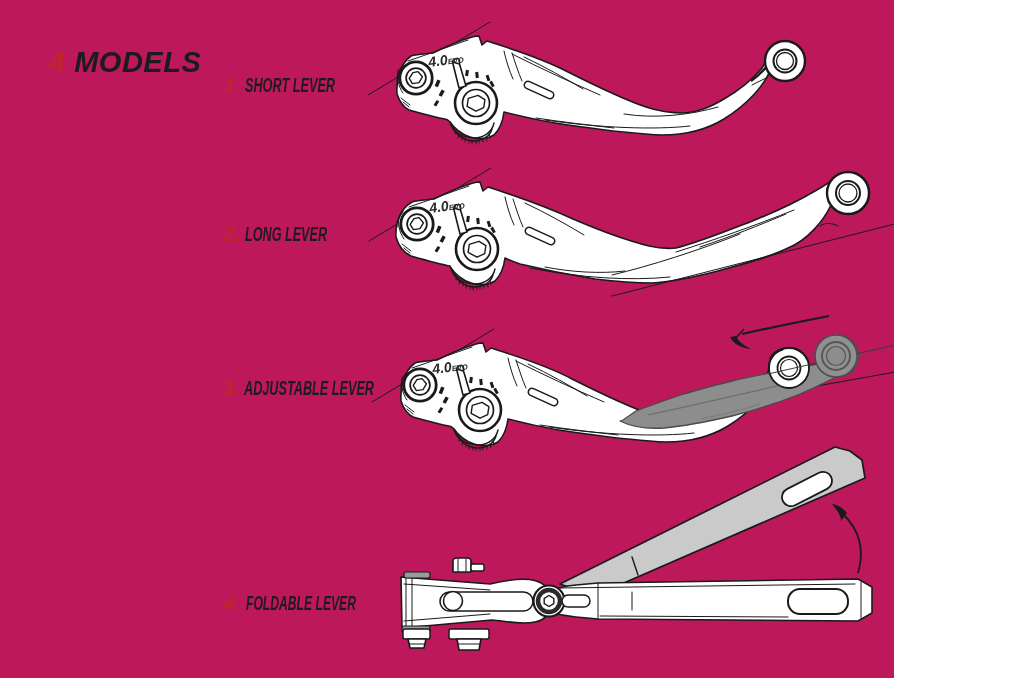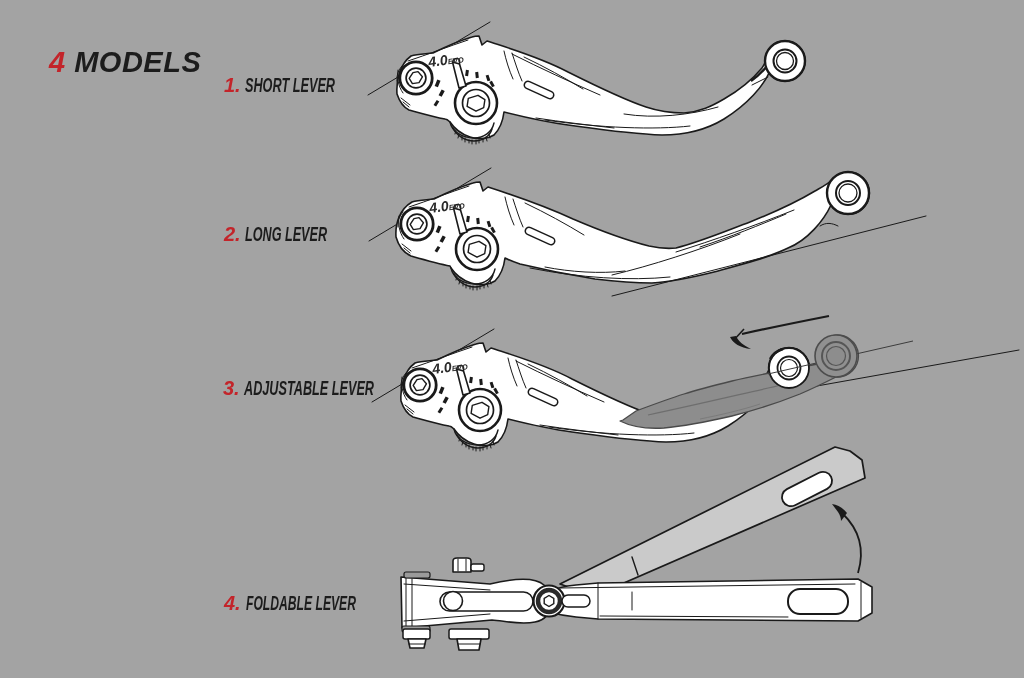--- a/index.html
+++ b/index.html
@@ -1,17 +1,17 @@
 <!DOCTYPE html>
 <html><head>
 <meta charset="utf-8">
 <style>
 html,body{margin:0;padding:0;background:#fff;}
-#stage{position:relative;width:1024px;height:678px;background:#a3a3a3;overflow:hidden;
-font-family:"Liberation Sans",sans-serif;}
+#stage{position:relative;width:864px;height:678px;background:#be185d;overflow:hidden;
+font-family:"Liberation Sans",sans-serif;padding-left:30px;}
 svg{position:absolute;left:0;top:0;}
 .ln{fill:none;stroke:#1a1a1a;stroke-width:1.4;stroke-linecap:round;stroke-linejoin:round;}
 .thin{fill:none;stroke:#1a1a1a;stroke-width:1;stroke-linecap:round;}
 .body{fill:#ffffff;stroke:#1a1a1a;stroke-width:1.6;stroke-linejoin:round;}
 text{font-family:"Liberation Sans",sans-serif;font-weight:bold;font-style:italic;}
 .red{fill:#c3242a;}
 .blk{fill:#1c1c1c;}
 </style>
 </head>
 <body>

